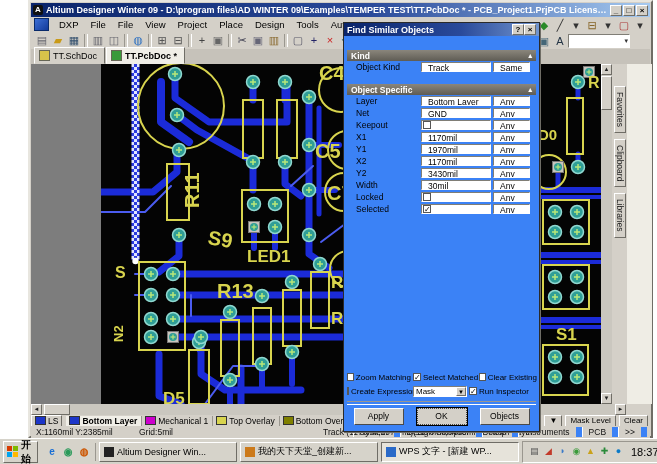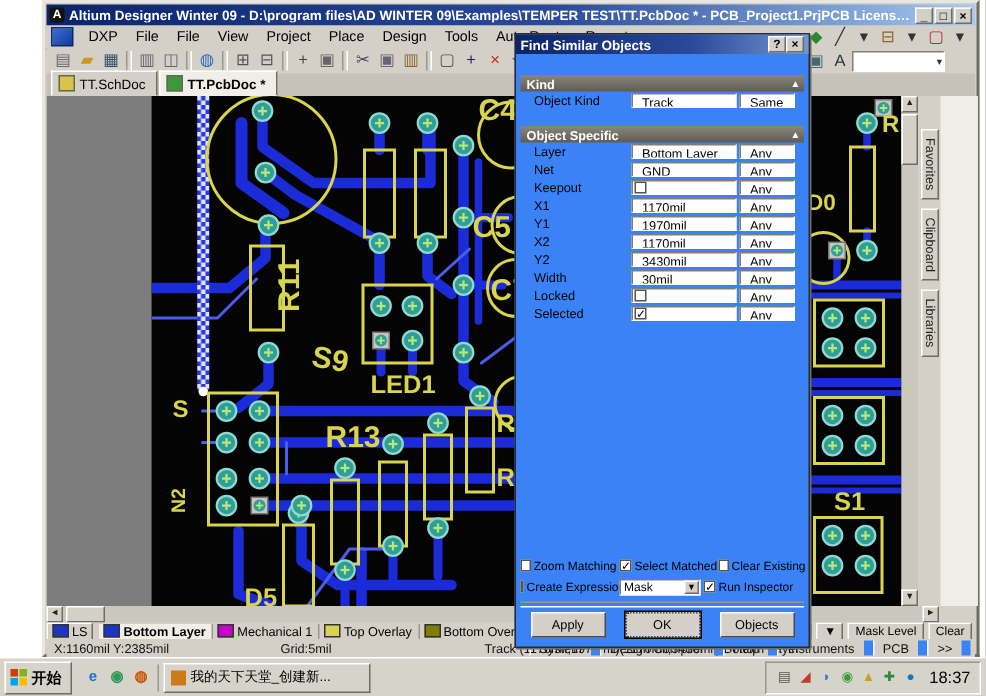--- a/index.html
+++ b/index.html
@@ -68,21 +68,21 @@
   #ls-btn{display:flex;align-items:center;border:1px solid;border-color:#fff #6f6d66 #6f6d66 #fff;
           height:10px;padding-right:3px;margin-right:4px;background:#d4d0c8;}
   .ltab{display:flex;align-items:center;height:10px;padding:0 4px 0 0;border-right:1px solid #9a978f;}
   .ltab.active{background:#f0eee7;font-weight:bold;}
   #layer-right{margin-left:auto;display:flex;align-items:center;gap:3px;padding-right:2px;}
   .lr-btn{font-size:8px;border:1px solid;border-color:#fff #6f6d66 #6f6d66 #fff;background:#d4d0c8;
           padding:0 4px;height:10px;line-height:9px;}
   #statusrow{position:absolute;left:1px;top:424px;right:1px;height:12px;background:#d4d0c8;font-size:8.5px;
              color:#111;}
   #st-coords{position:absolute;left:5px;top:1px;}
-  #st-grid{position:absolute;left:108px;top:1px;margin-left:48px;}
+  #st-grid{position:absolute;left:108px;top:1px;}
   #st-track{position:absolute;left:292px;top:1px;white-space:nowrap;}
   #panelbar{position:absolute;right:3px;top:0;display:flex;align-items:center;height:12px;}
   .pb-item{padding:0 6px;border-left:1px solid #fff;border-right:6px solid #3b82f6;font-size:8.5px;}
   
   #dialog{position:absolute;left:343px;top:22px;width:197px;height:410px;background:#3b82f6;z-index:50;
           border:1px solid #2a2a2a;box-shadow:1px 1px 0 #6f6d66;box-sizing:border-box;}
   #dlg-title{height:13px;background:linear-gradient(90deg,#0a246a 0%,#2a4a9a 60%,#7296d0 100%);
              color:#fff;font-size:9px;font-weight:bold;display:flex;align-items:center;padding:0 3px;}
   #dlg-title span.t{flex:1;}
   #dlg-body{position:absolute;left:0;top:13px;right:0;bottom:0;display:flex;flex-direction:column;
@@ -775,22 +775,30 @@
       </span>
       <span>开始</span>
     </span>
     <span id="quicklaunch">
         <span class="ql" style="color: rgb(26, 111, 212);">e</span>
         <span class="ql" style="color: rgb(42, 154, 90);">◉</span>
         <span class="ql" style="color: rgb(204, 85, 0);">◍</span>
       </span>
     <span id="taskbtns" style="display:flex;gap:3px;">
         <span class="taskbtn">
+          <span class="task-ico" style="background: rgb(34, 34, 34);"></span>
+          <span>Altium Designer Win...</span>
+        </span>
+        <span class="taskbtn">
           <span class="task-ico" style="background: rgb(204, 122, 26);"></span>
           <span>我的天下天堂_创建新...</span>
+        </span>
+        <span class="taskbtn pressed">
+          <span class="task-ico" style="background: rgb(42, 106, 200);"></span>
+          <span>WPS 文字 - [新建 WP...</span>
         </span>
       </span>
     <span id="tray">
       <span id="tray-icons" style="display:flex;gap:3px;">
           <span class="tray-ico" style="color: rgb(85, 85, 85);">▤</span>
           <span class="tray-ico" style="color: rgb(194, 58, 42);">◢</span>
           <span class="tray-ico" style="color: rgb(58, 122, 200);">◗</span>
           <span class="tray-ico" style="color: rgb(58, 154, 58);">◉</span>
           <span class="tray-ico" style="color: rgb(202, 162, 26);">▲</span>
           <span class="tray-ico" style="color: rgb(42, 138, 58);">✚</span>

